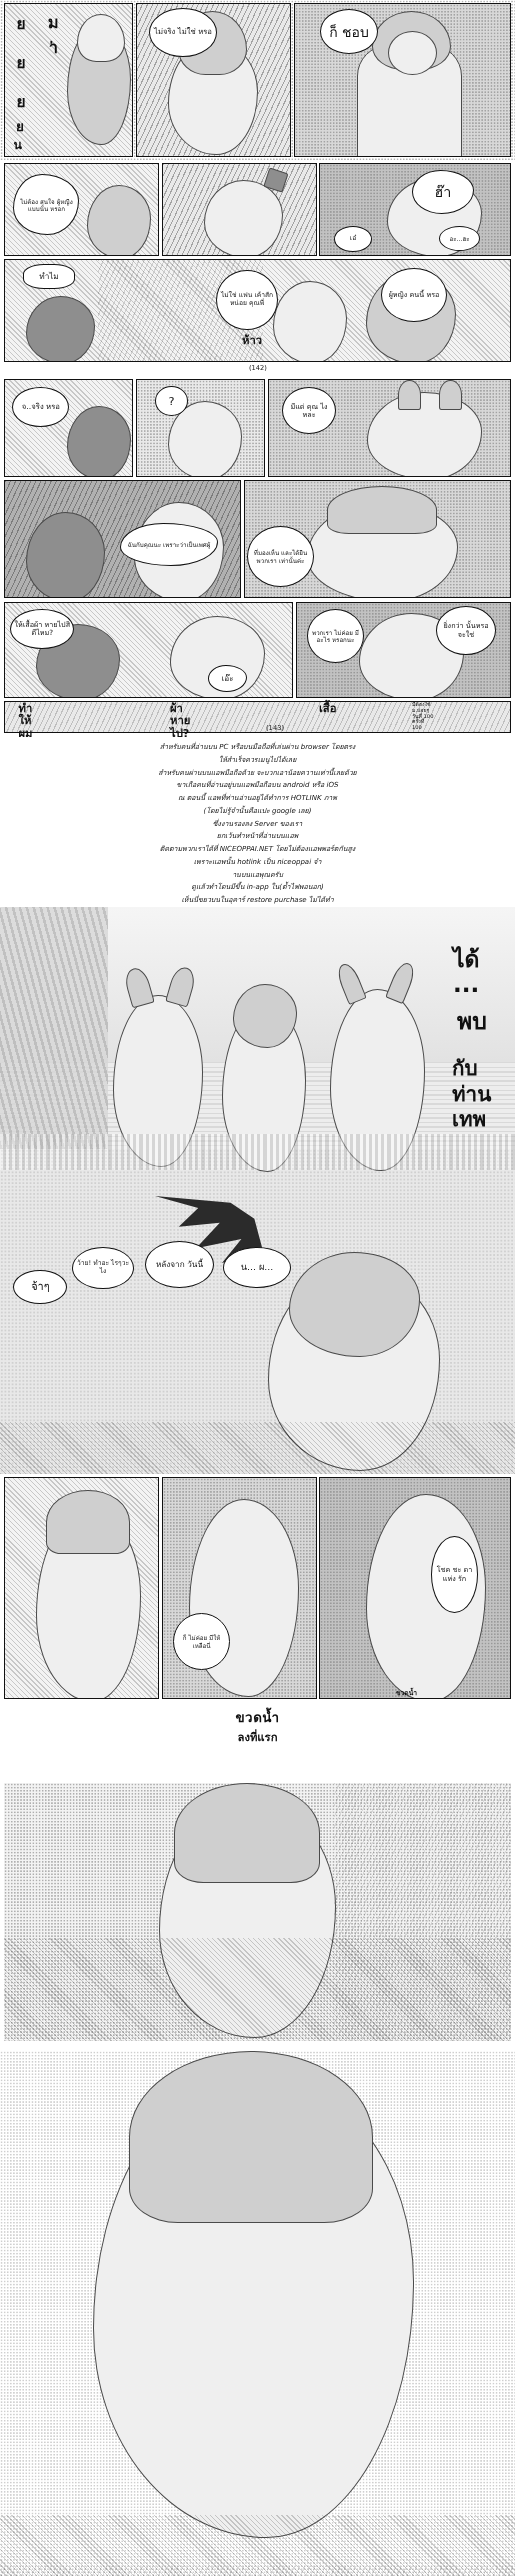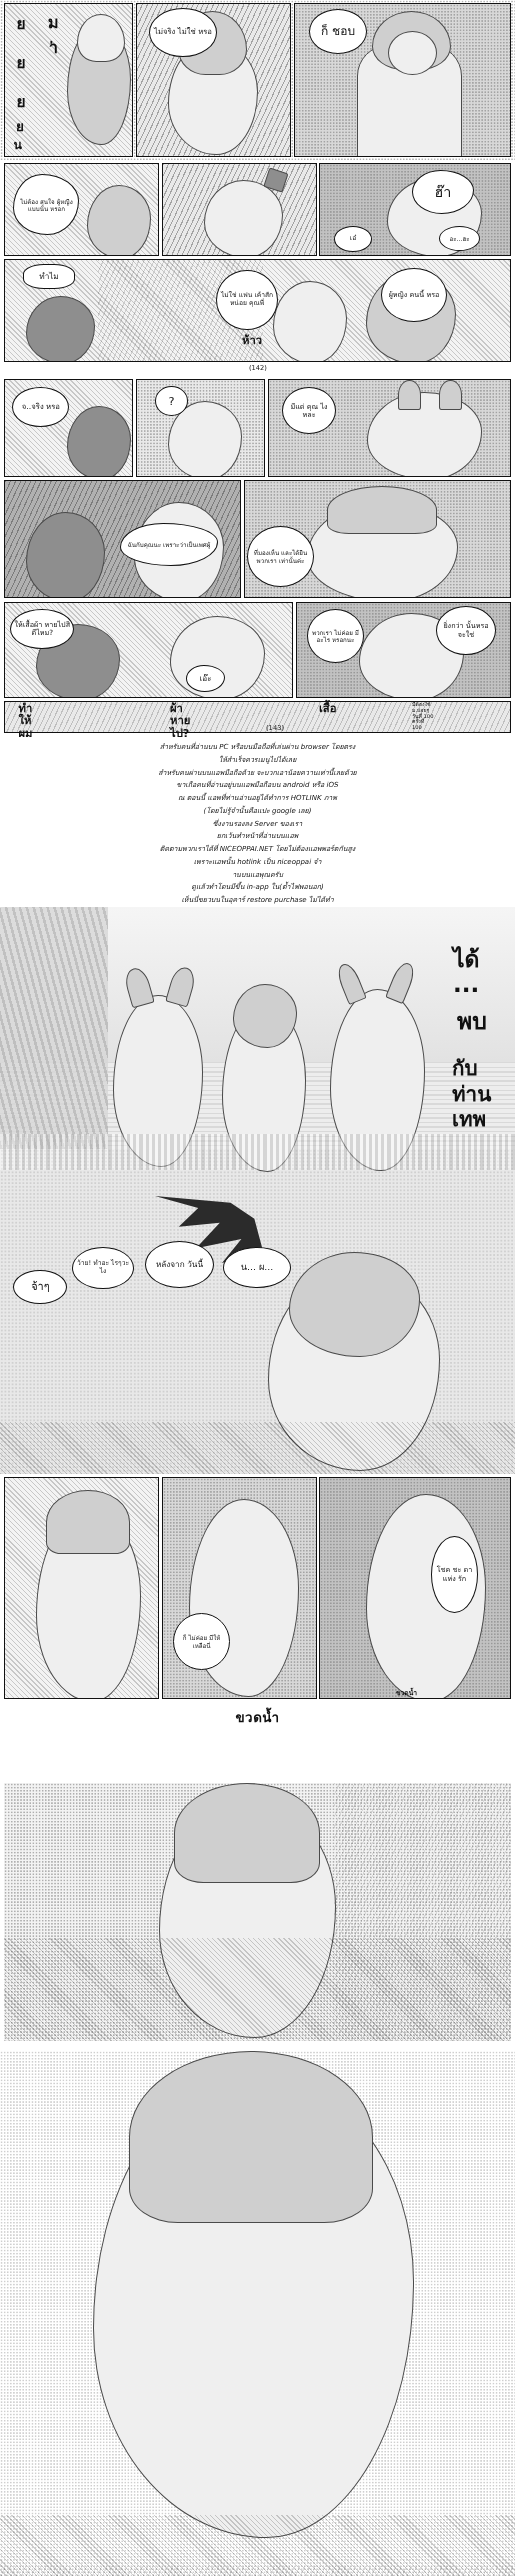--- a/index.html
+++ b/index.html
@@ -221,21 +221,21 @@
     <div class="bubble" style="left:149px;top:8.2px;width:68px;height:49px;font-size:7.7px;">ไม่จริง
 ไม่ใช่
 หรอ</div>
 
     <div class="panel tone-b" style="left:294px;top:3.1px;width:217px;height:154px;">
       <div class="halftone" style="left:0;top:0;width:217px;height:154px;"></div>
       <div class="fig light" style="left:62px;top:41px;width:103px;height:112px;border-radius:31px 31px 0 0;"></div>
       <div class="fig hairblob" style="left:77px;top:7.2px;width:77px;height:57px;"></div>
       <div class="fig light" style="left:93px;top:27px;width:47px;height:42px;border-radius:50%;"></div>
     </div>
-    <div class="bubble" style="left:309px;top:9.3px;width:58px;height:45px;font-size:12px;">ก็
+    <div class="bubble" style="left:320px;top:9.3px;width:58px;height:45px;font-size:14px;">ก็
 ชอบ</div>
   </div>
 
   <div class="strip" style="height:216px;">
 
     <div class="panel tone-d" style="left:4.1px;top:3.1px;width:155px;height:93px;">
       <div class="hatch" style="left:0;top:0;width:155px;height:93px;"></div>
       <div class="fig blob" style="left:82px;top:20.6px;width:62px;height:72px;"></div>
     </div>
     <div class="bubble cloud" style="left:13.4px;top:14.4px;width:66px;height:61px;font-size:6.2px;">ไม่ต้อง
@@ -325,21 +325,21 @@
 เท่านั้นค่ะ</div>
 
     <div class="panel tone-d" style="left:4.1px;top:226px;width:289px;height:96px;">
       <div class="hatch" style="left:0;top:0;width:289px;height:96px;"></div>
       <div class="fig dark blob" style="left:31px;top:20.6px;width:82px;height:75px;"></div>
       <div class="fig light blob" style="left:165px;top:13.4px;width:93px;height:82px;"></div>
     </div>
     <div class="bubble" style="left:10.3px;top:233px;width:64px;height:40px;font-size:7.2px;">ให้เสื้อผ้า
 หายไปสิ
 ดีไหม?</div>
-    <div class="bubble spiky" style="left:186px;top:289px;width:39px;height:27px;font-size:8.2px;">เอ๊ะ</div>
+    <div class="bubble spiky" style="left:208px;top:289px;width:39px;height:27px;font-size:8.2px;">เอ๊ะ</div>
 
     <div class="panel tone-c" style="left:296px;top:226px;width:215px;height:96px;">
       <div class="halftone" style="left:0;top:0;width:215px;height:96px;"></div>
       <div class="fig light blob" style="left:62px;top:10.3px;width:103px;height:86px;"></div>
     </div>
     <div class="bubble" style="left:307px;top:233px;width:57px;height:54px;font-size:6.2px;">พวกเรา
 ไม่ค่อย
 มีอะไร
 หรอกนะ</div>
     <div class="bubble" style="left:436px;top:230px;width:60px;height:49px;font-size:7.2px;">ยิ่งกว่า
@@ -447,20 +447,21 @@
     </div>
     <div class="bubble" style="left:431px;top:62px;width:47px;height:77px;font-size:7.2px;">โชค
 ชะ
 ตา
 แห่ง
 รัก</div>
     <div class="freetext" style="left:396px;top:216px;width:62px;font-size:6.7px;">ขวดน้ำ</div>
 
     <div class="sitebanner" style="top:233px;">
       <div class="line1">ขวดน้ำ</div>
+      <div class="line2">ลงที่แรก</div>
     </div>
 
     <div class="panel tone-d" style="left:4.1px;top:309px;width:507px;height:258px;border:none;">
       <div class="halftone" style="left:0;top:0;width:507px;height:258px;"></div>
       <div class="fig light blob" style="left:155px;top:15.5px;width:175px;height:237px;"></div>
       <div class="fig" style="left:170px;top:0px;width:144px;height:98px;border-radius:50% 50% 20% 20%;"></div>
       <div class="hatch" style="left:0;top:155px;width:507px;height:103px;"></div>
       <div class="speedlines" style="left:330px;top:0;width:177px;height:258px;opacity:.35;"></div>
     </div>
   </div>

